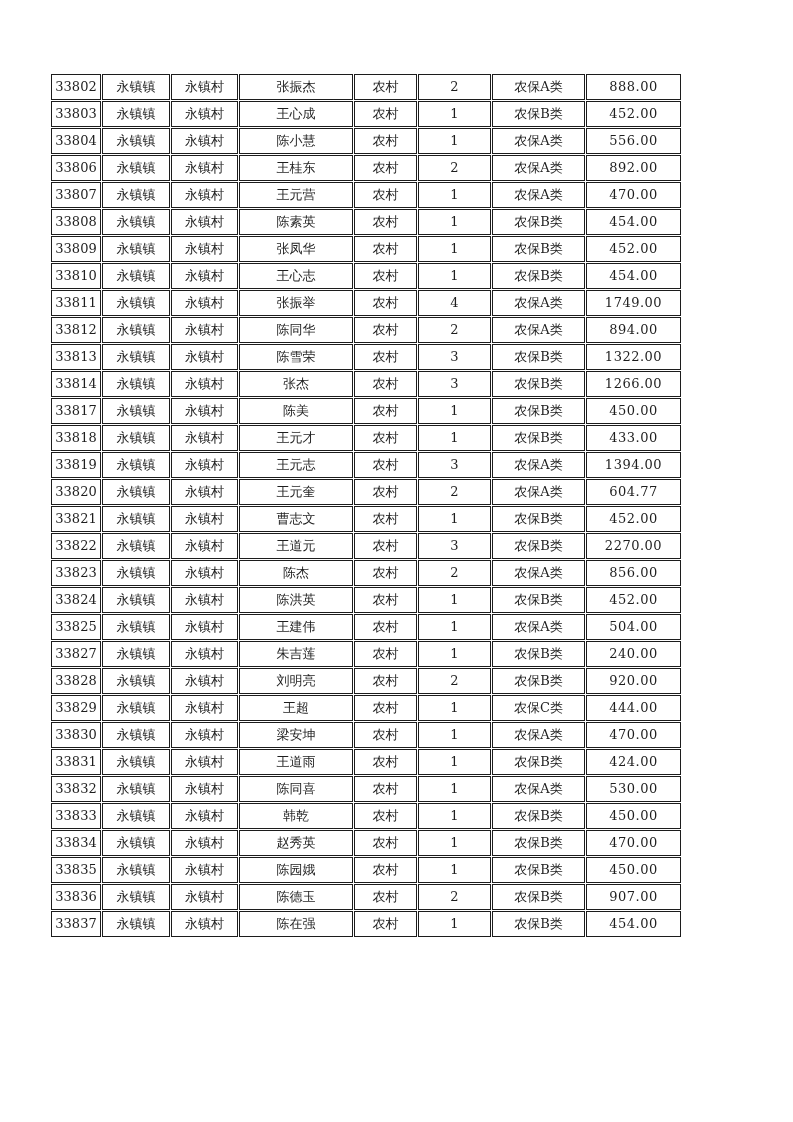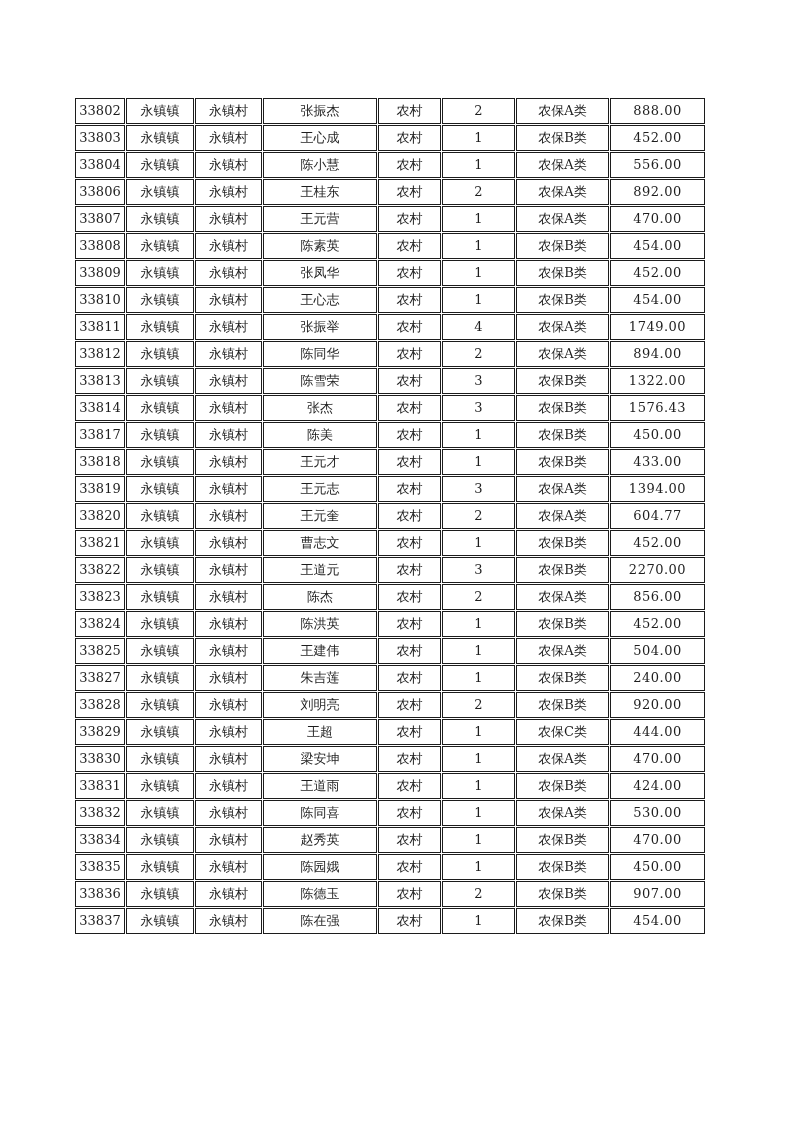--- a/index.html
+++ b/index.html
@@ -14,28 +14,27 @@
     overflow: hidden;
   }
   .page {
     position: relative;
     width: 793px;
     height: 1122px;
     background: #ffffff;
   }
   table.roster {
     position: absolute;
-    left: 74px;
+    left: 50px;
     top: 73px;
     width: 632px;
     table-layout: fixed;
     border-collapse: separate;
     border-spacing: 1px;
     background: #ffffff;
-    margin-top: 24px;
   }
   table.roster td {
     box-sizing: border-box;
     height: 26px;
     padding: 0 2px;
     border: 1px solid #1c1c1c;
     text-align: center;
     vertical-align: middle;
     font-size: 13px;
     color: #1e1e1e;
@@ -180,21 +179,21 @@
           <td class="amount">1322.00</td>
         </tr>
         <tr>
           <td>33814</td>
           <td>永镇镇</td>
           <td>永镇村</td>
           <td>张杰</td>
           <td>农村</td>
           <td>3</td>
           <td>农保B类</td>
-          <td class="amount">1576.43</td>
+          <td class="amount">1266.00</td>
         </tr>
         <tr>
           <td>33817</td>
           <td>永镇镇</td>
           <td>永镇村</td>
           <td>陈美</td>
           <td>农村</td>
           <td>1</td>
           <td>农保B类</td>
           <td class="amount">450.00</td>
@@ -331,20 +330,30 @@
         </tr>
         <tr>
           <td>33832</td>
           <td>永镇镇</td>
           <td>永镇村</td>
           <td>陈同喜</td>
           <td>农村</td>
           <td>1</td>
           <td>农保A类</td>
           <td class="amount">530.00</td>
+        </tr>
+        <tr>
+          <td>33833</td>
+          <td>永镇镇</td>
+          <td>永镇村</td>
+          <td>韩乾</td>
+          <td>农村</td>
+          <td>1</td>
+          <td>农保B类</td>
+          <td class="amount">450.00</td>
         </tr>
         <tr>
           <td>33834</td>
           <td>永镇镇</td>
           <td>永镇村</td>
           <td>赵秀英</td>
           <td>农村</td>
           <td>1</td>
           <td>农保B类</td>
           <td class="amount">470.00</td>

